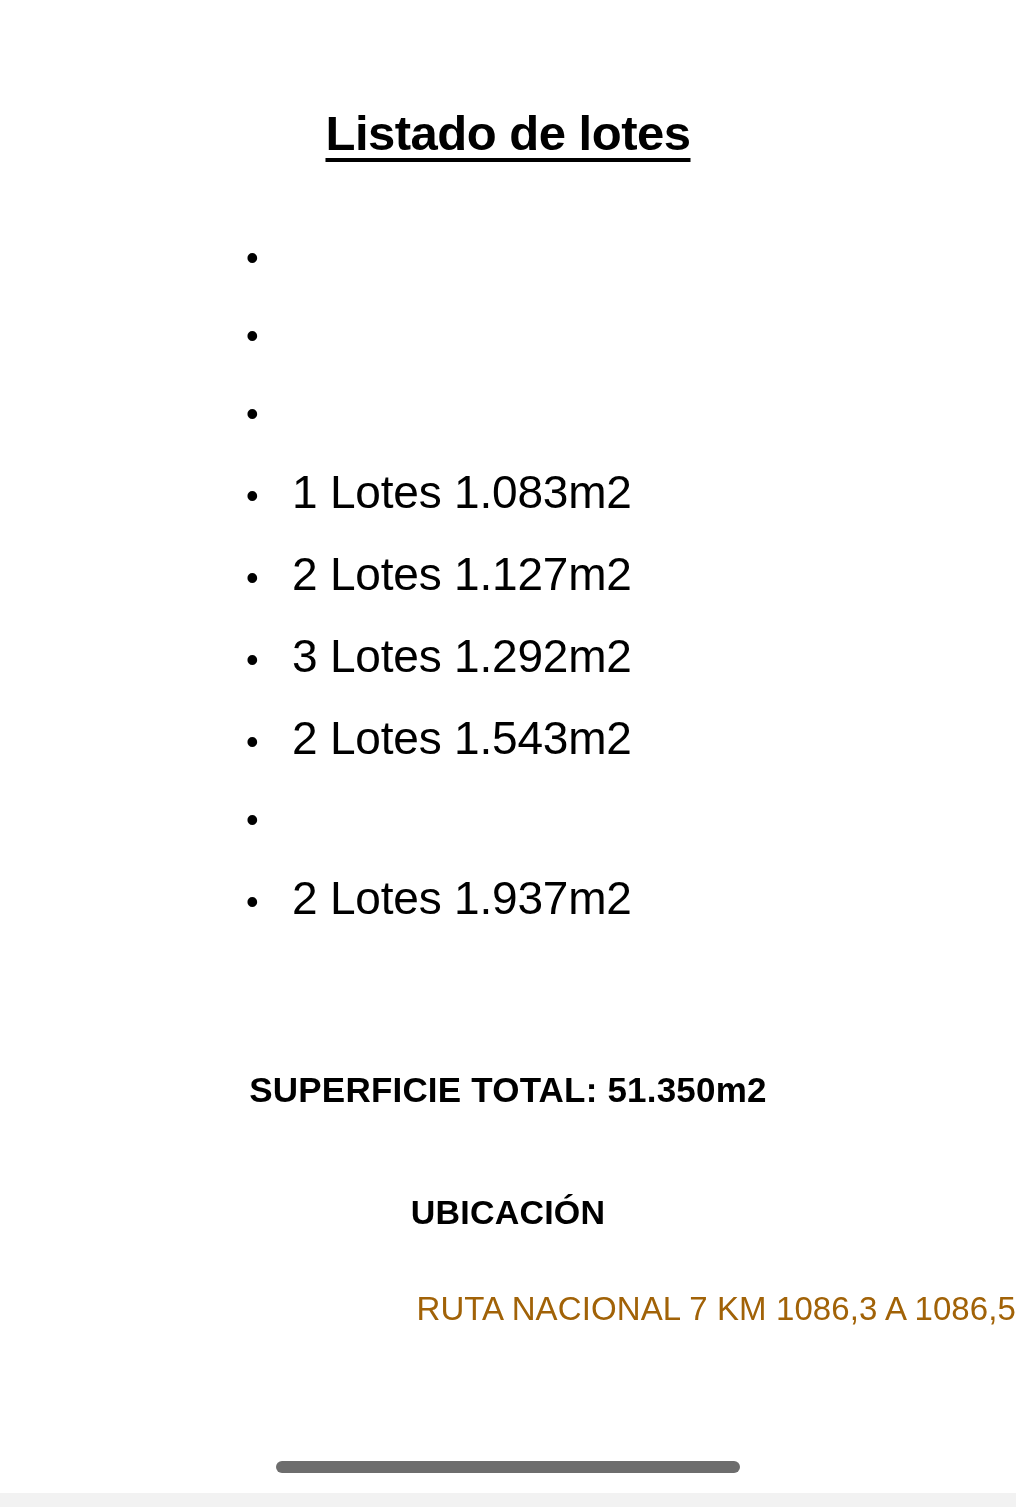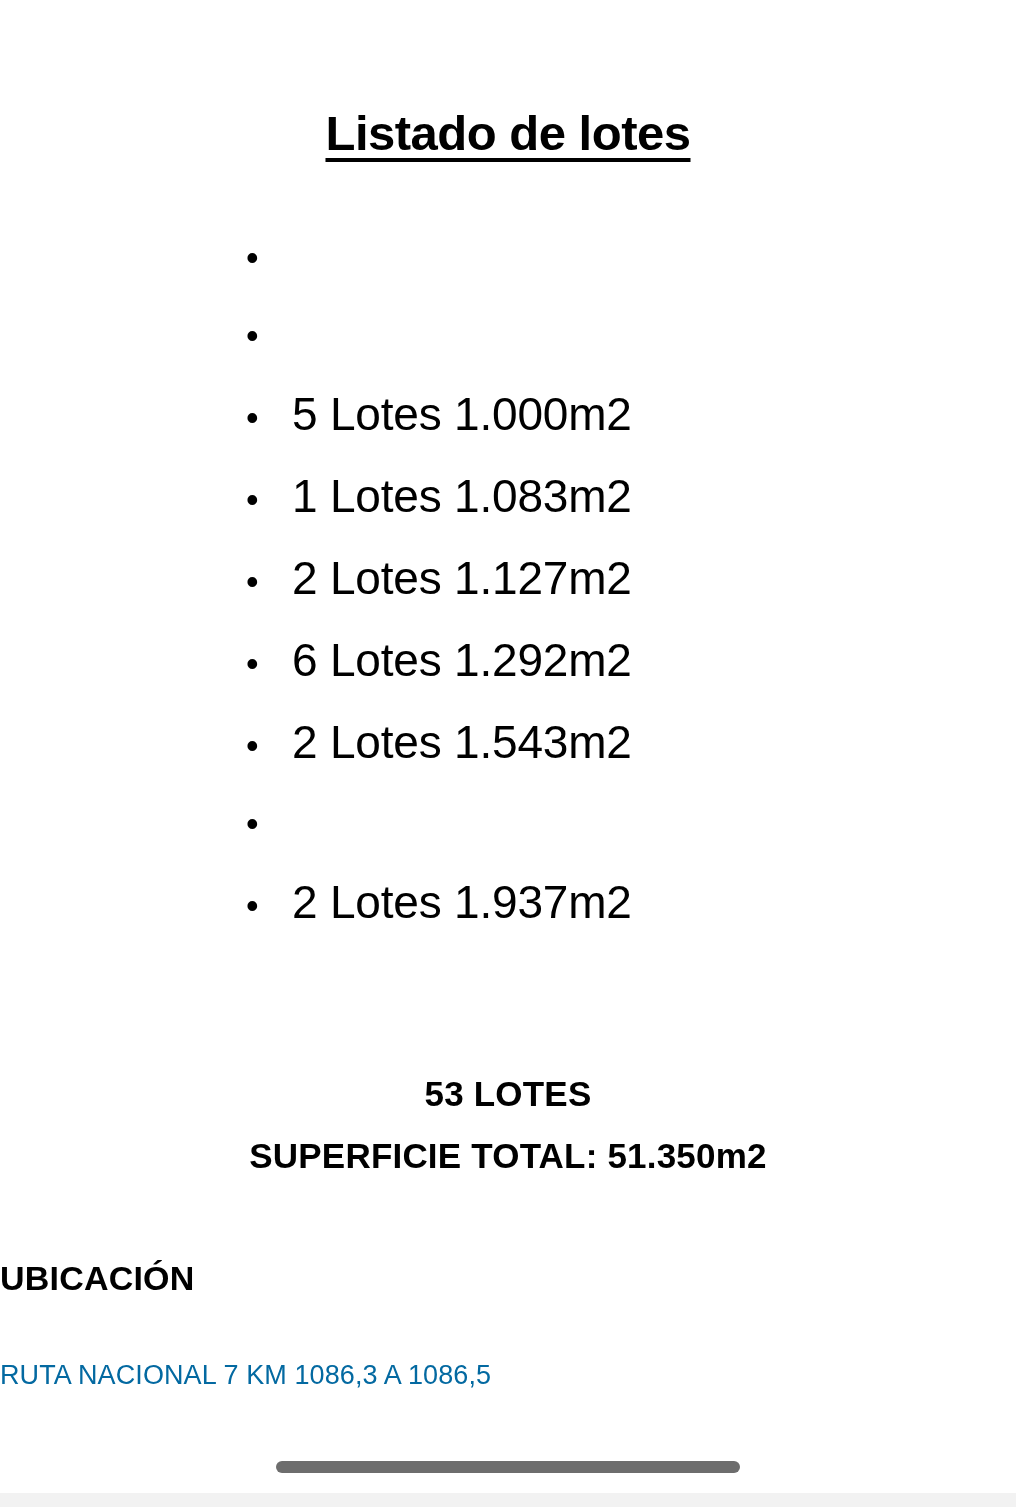--- a/index.html
+++ b/index.html
@@ -61,31 +61,31 @@
     text-align: center;
   }
   .totals-line {
     font-size: 35px;
     font-weight: bold;
     line-height: 62px;
     letter-spacing: 0.2px;
   }
   .section-heading {
     margin-top: 66px;
-    text-align: left;
+    text-align: center;
     font-size: 34px;
     font-weight: bold;
     line-height: 50px;
     letter-spacing: 0.2px;
   }
   .location-link {
     margin-top: 50px;
-    text-align: left;
-    font-size: 27px;
-    color: #0369a1;
+    text-align: right;
+    font-size: 33px;
+    color: #a16207;
     line-height: 44px;
     letter-spacing: 0.1px;
     text-decoration: none;
     display: block;
   }
   .home-indicator-wrap {
     position: absolute;
     left: 0;
     right: 0;
     bottom: 34px;
@@ -116,49 +116,47 @@
 
   <ul class="lot-list">
     <li class="lot-item">
       <span class="bullet">•</span>
     </li>
     <li class="lot-item">
       <span class="bullet">•</span>
     </li>
     <li class="lot-item">
       <span class="bullet">•</span>
-      <span class="lot-text">5 Lotes 1.000m2</span>
     </li>
     <li class="lot-item">
       <span class="bullet">•</span>
       <span class="lot-text">1 Lotes 1.083m2</span>
     </li>
     <li class="lot-item">
       <span class="bullet">•</span>
       <span class="lot-text">2 Lotes 1.127m2</span>
     </li>
     <li class="lot-item">
       <span class="bullet">•</span>
-      <span class="lot-text">6 Lotes 1.292m2</span>
+      <span class="lot-text">3 Lotes 1.292m2</span>
     </li>
     <li class="lot-item">
       <span class="bullet">•</span>
       <span class="lot-text">2 Lotes 1.543m2</span>
     </li>
     <li class="lot-item">
       <span class="bullet">•</span>
     </li>
     <li class="lot-item">
       <span class="bullet">•</span>
       <span class="lot-text">2 Lotes 1.937m2</span>
     </li>
   </ul>
 
   <div class="totals">
-    <div class="totals-line">53 LOTES</div>
     <div class="totals-line">SUPERFICIE TOTAL: 51.350m2</div>
   </div>
 
   <div class="section-heading">UBICACIÓN</div>
 
   <a class="location-link" href="#">RUTA NACIONAL 7 KM 1086,3 A 1086,5</a>
 
   <div class="home-indicator-wrap">
     <div class="home-indicator"></div>
   </div>

